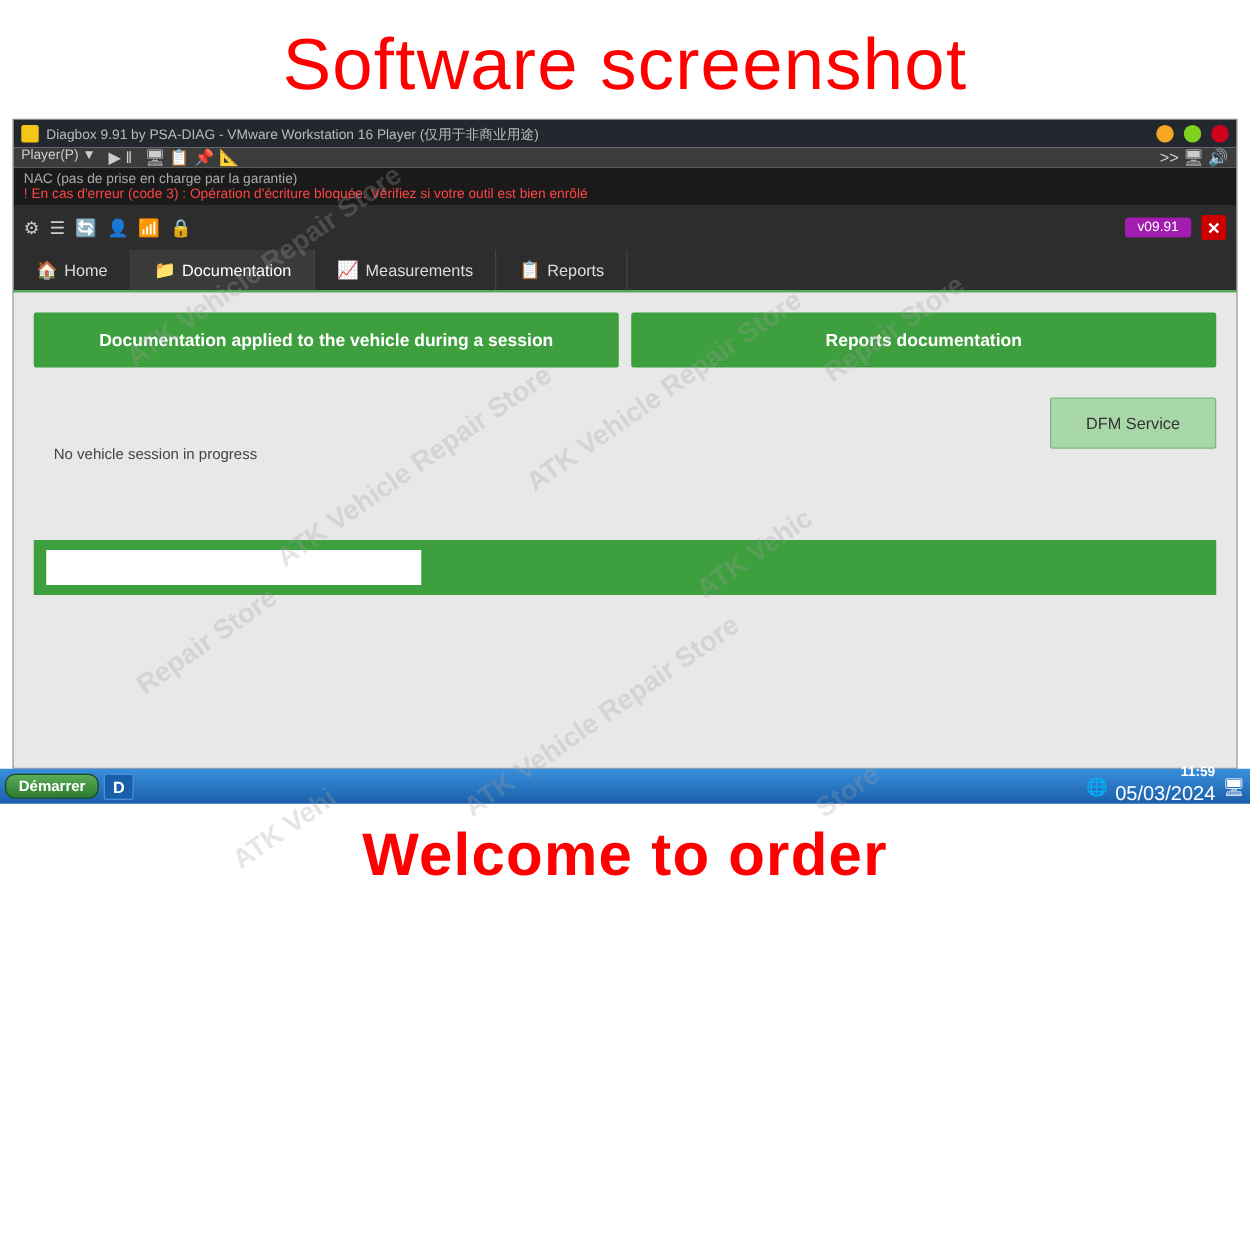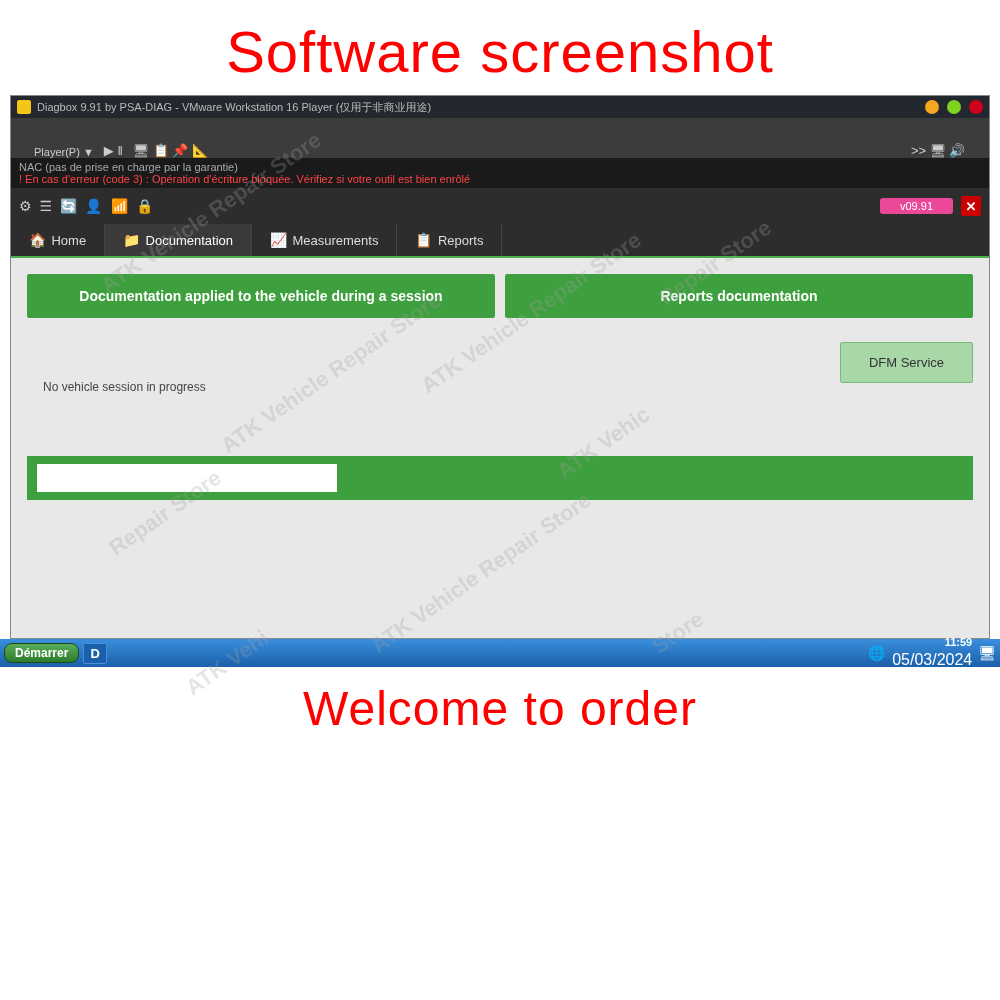--- a/index.html
+++ b/index.html
@@ -17,21 +17,21 @@
       text-align: center;
       font-size: 58px;
       font-weight: normal;
       color: #ff0000;
       padding: 18px 0 10px 0;
       letter-spacing: 1px;
     }
     .bottom-label {
       text-align: center;
       font-size: 48px;
-      font-weight: normal;
+      font-weight: bold;
       color: #ff0000;
       padding: 14px 0 18px 0;
       letter-spacing: 1px;
     }
 
     
     .vm-window {
       margin: 0 10px;
       border: 1px solid #888;
       background: #fff;
@@ -72,24 +72,24 @@
       display: inline-block;
       cursor: pointer;
     }
     .vm-btn-min { background: #f5a623; }
     .vm-btn-max { background: #7ed321; }
     .vm-btn-close { background: #d0021b; }
 
     
     .vmware-toolbar {
       background: #3c3c3c;
-      height: 40px;
-      display: flex;
-      align-items: flex-end;
-      padding: 0 23px;
+      height: 16px;
+      display: flex;
+      align-items: flex-start;
+      padding: 0 6px;
       gap: 10px;
     }
     .vmware-toolbar-btn {
       color: #ccc;
       font-size: 11px;
       cursor: pointer;
     }
 
     
     .notif-bar {
@@ -121,24 +121,24 @@
       color: #ccc;
       font-size: 14px;
       cursor: pointer;
     }
     .diagbox-topbar-right {
       display: flex;
       align-items: center;
       gap: 8px;
     }
     .version-badge {
-      background: #ec4899;
-      color: #fff;
-      font-size: 11px;
-      padding: 2px 20px;
+      background: #a21caf;
+      color: #fff;
+      font-size: 11px;
+      padding: 2px 10px;
       border-radius: 3px;
       margin-left: 29px;
     }
     .close-red {
       background: #cc0000;
       color: #fff;
       font-size: 13px;
       width: 20px;
       height: 20px;
       display: flex;

